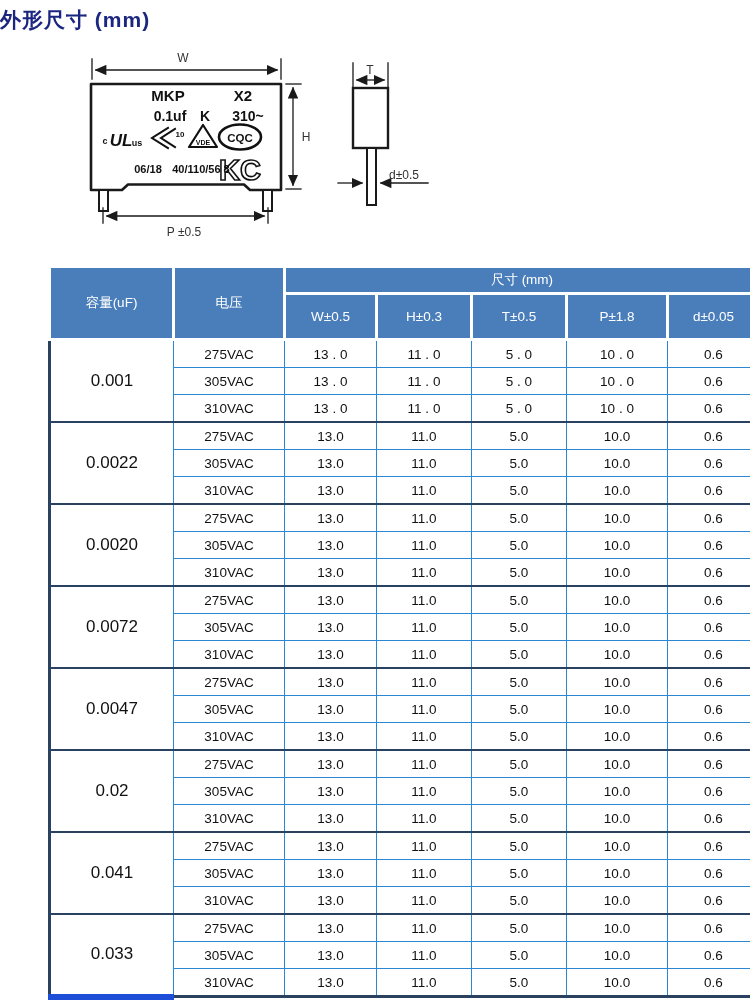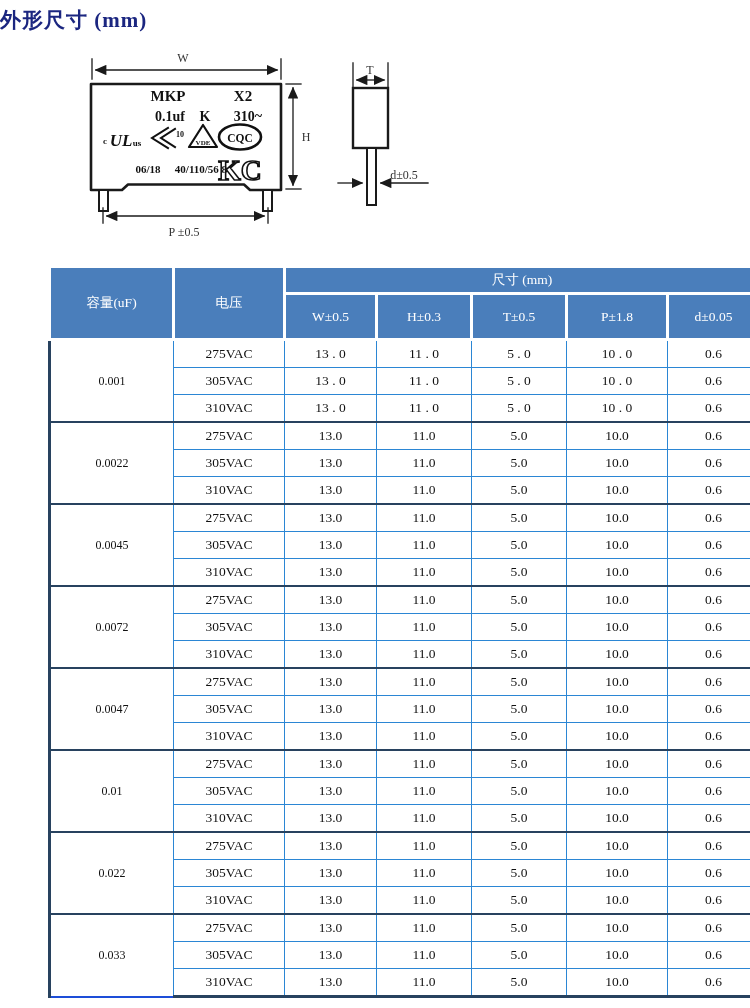--- a/index.html
+++ b/index.html
@@ -2,21 +2,21 @@
 <html><head>
 <meta charset="utf-8">
 <style>
   html, body {
     margin: 0; padding: 0;
     width: 750px; height: 1008px;
     overflow: hidden;
     background: #ffffff;
     font-family: "Liberation Sans", "DejaVu Sans", sans-serif;
   }
-  .page { position: relative; width: 750px; height: 1008px; font-family: Liberation Serif, serif; }
+  .page { position: relative; width: 750px; height: 1008px; }
 
   .page-title {
     position: absolute; left: 0px; top: 6px;
     font-size: 21px; font-weight: bold;
     color: #1b2680;
     letter-spacing: 1px;
     margin: 0;
   }
 
   .diagram-svg { position: absolute; left: 0; top: 0; }
@@ -47,24 +47,24 @@
     border: 1px solid #2b86d4;
     text-align: center;
     font-size: 13.5px;
     color: #111111;
     height: 26px;
     padding: 0;
   }
   table.dims tbody tr.group-start td { border-top: 2px solid #28425f; }
   table.dims tbody td.cap {
     border-left: 3px solid #28425f;
-    font-size: 12px;
+    font-size: 17px;
   }
   table.dims tbody tr:last-child td { border-bottom: 3px solid #28425f; }
-  table.dims tbody td.cap-last { border-bottom: 2px solid #1d4ed8; }
+  table.dims tbody td.cap-last { border-bottom: 6px solid #1d4ed8; }
 </style>
 </head>
 <body>
 
 <div class="page">
 
   <h1 class="page-title">外形尺寸 (mm)</h1>
 
   <svg class="diagram-svg" width="460" height="215" viewBox="40 42 460 215" style="left:40px; top:42px;">
     <defs>
@@ -215,21 +215,21 @@
           </tr>
           <tr>
             <td>310VAC</td>
             <td>13.0</td>
             <td>11.0</td>
             <td>5.0</td>
             <td>10.0</td>
             <td>0.6</td>
           </tr>
           <tr class="group-start">
-            <td rowspan="3" class="cap">0.0045</td>
+            <td rowspan="3" class="cap">0.0020</td>
             <td>275VAC</td>
             <td>13.0</td>
             <td>11.0</td>
             <td>5.0</td>
             <td>10.0</td>
             <td>0.6</td>
           </tr>
           <tr>
             <td>305VAC</td>
             <td>13.0</td>
@@ -290,46 +290,46 @@
           </tr>
           <tr>
             <td>310VAC</td>
             <td>13.0</td>
             <td>11.0</td>
             <td>5.0</td>
             <td>10.0</td>
             <td>0.6</td>
           </tr>
           <tr class="group-start">
-            <td rowspan="3" class="cap">0.01</td>
-            <td>275VAC</td>
-            <td>13.0</td>
-            <td>11.0</td>
-            <td>5.0</td>
-            <td>10.0</td>
-            <td>0.6</td>
-          </tr>
-          <tr>
-            <td>305VAC</td>
-            <td>13.0</td>
-            <td>11.0</td>
-            <td>5.0</td>
-            <td>10.0</td>
-            <td>0.6</td>
-          </tr>
-          <tr>
-            <td>310VAC</td>
-            <td>13.0</td>
-            <td>11.0</td>
-            <td>5.0</td>
-            <td>10.0</td>
-            <td>0.6</td>
-          </tr>
-          <tr class="group-start">
-            <td rowspan="3" class="cap">0.022</td>
+            <td rowspan="3" class="cap">0.02</td>
+            <td>275VAC</td>
+            <td>13.0</td>
+            <td>11.0</td>
+            <td>5.0</td>
+            <td>10.0</td>
+            <td>0.6</td>
+          </tr>
+          <tr>
+            <td>305VAC</td>
+            <td>13.0</td>
+            <td>11.0</td>
+            <td>5.0</td>
+            <td>10.0</td>
+            <td>0.6</td>
+          </tr>
+          <tr>
+            <td>310VAC</td>
+            <td>13.0</td>
+            <td>11.0</td>
+            <td>5.0</td>
+            <td>10.0</td>
+            <td>0.6</td>
+          </tr>
+          <tr class="group-start">
+            <td rowspan="3" class="cap">0.041</td>
             <td>275VAC</td>
             <td>13.0</td>
             <td>11.0</td>
             <td>5.0</td>
             <td>10.0</td>
             <td>0.6</td>
           </tr>
           <tr>
             <td>305VAC</td>
             <td>13.0</td>

